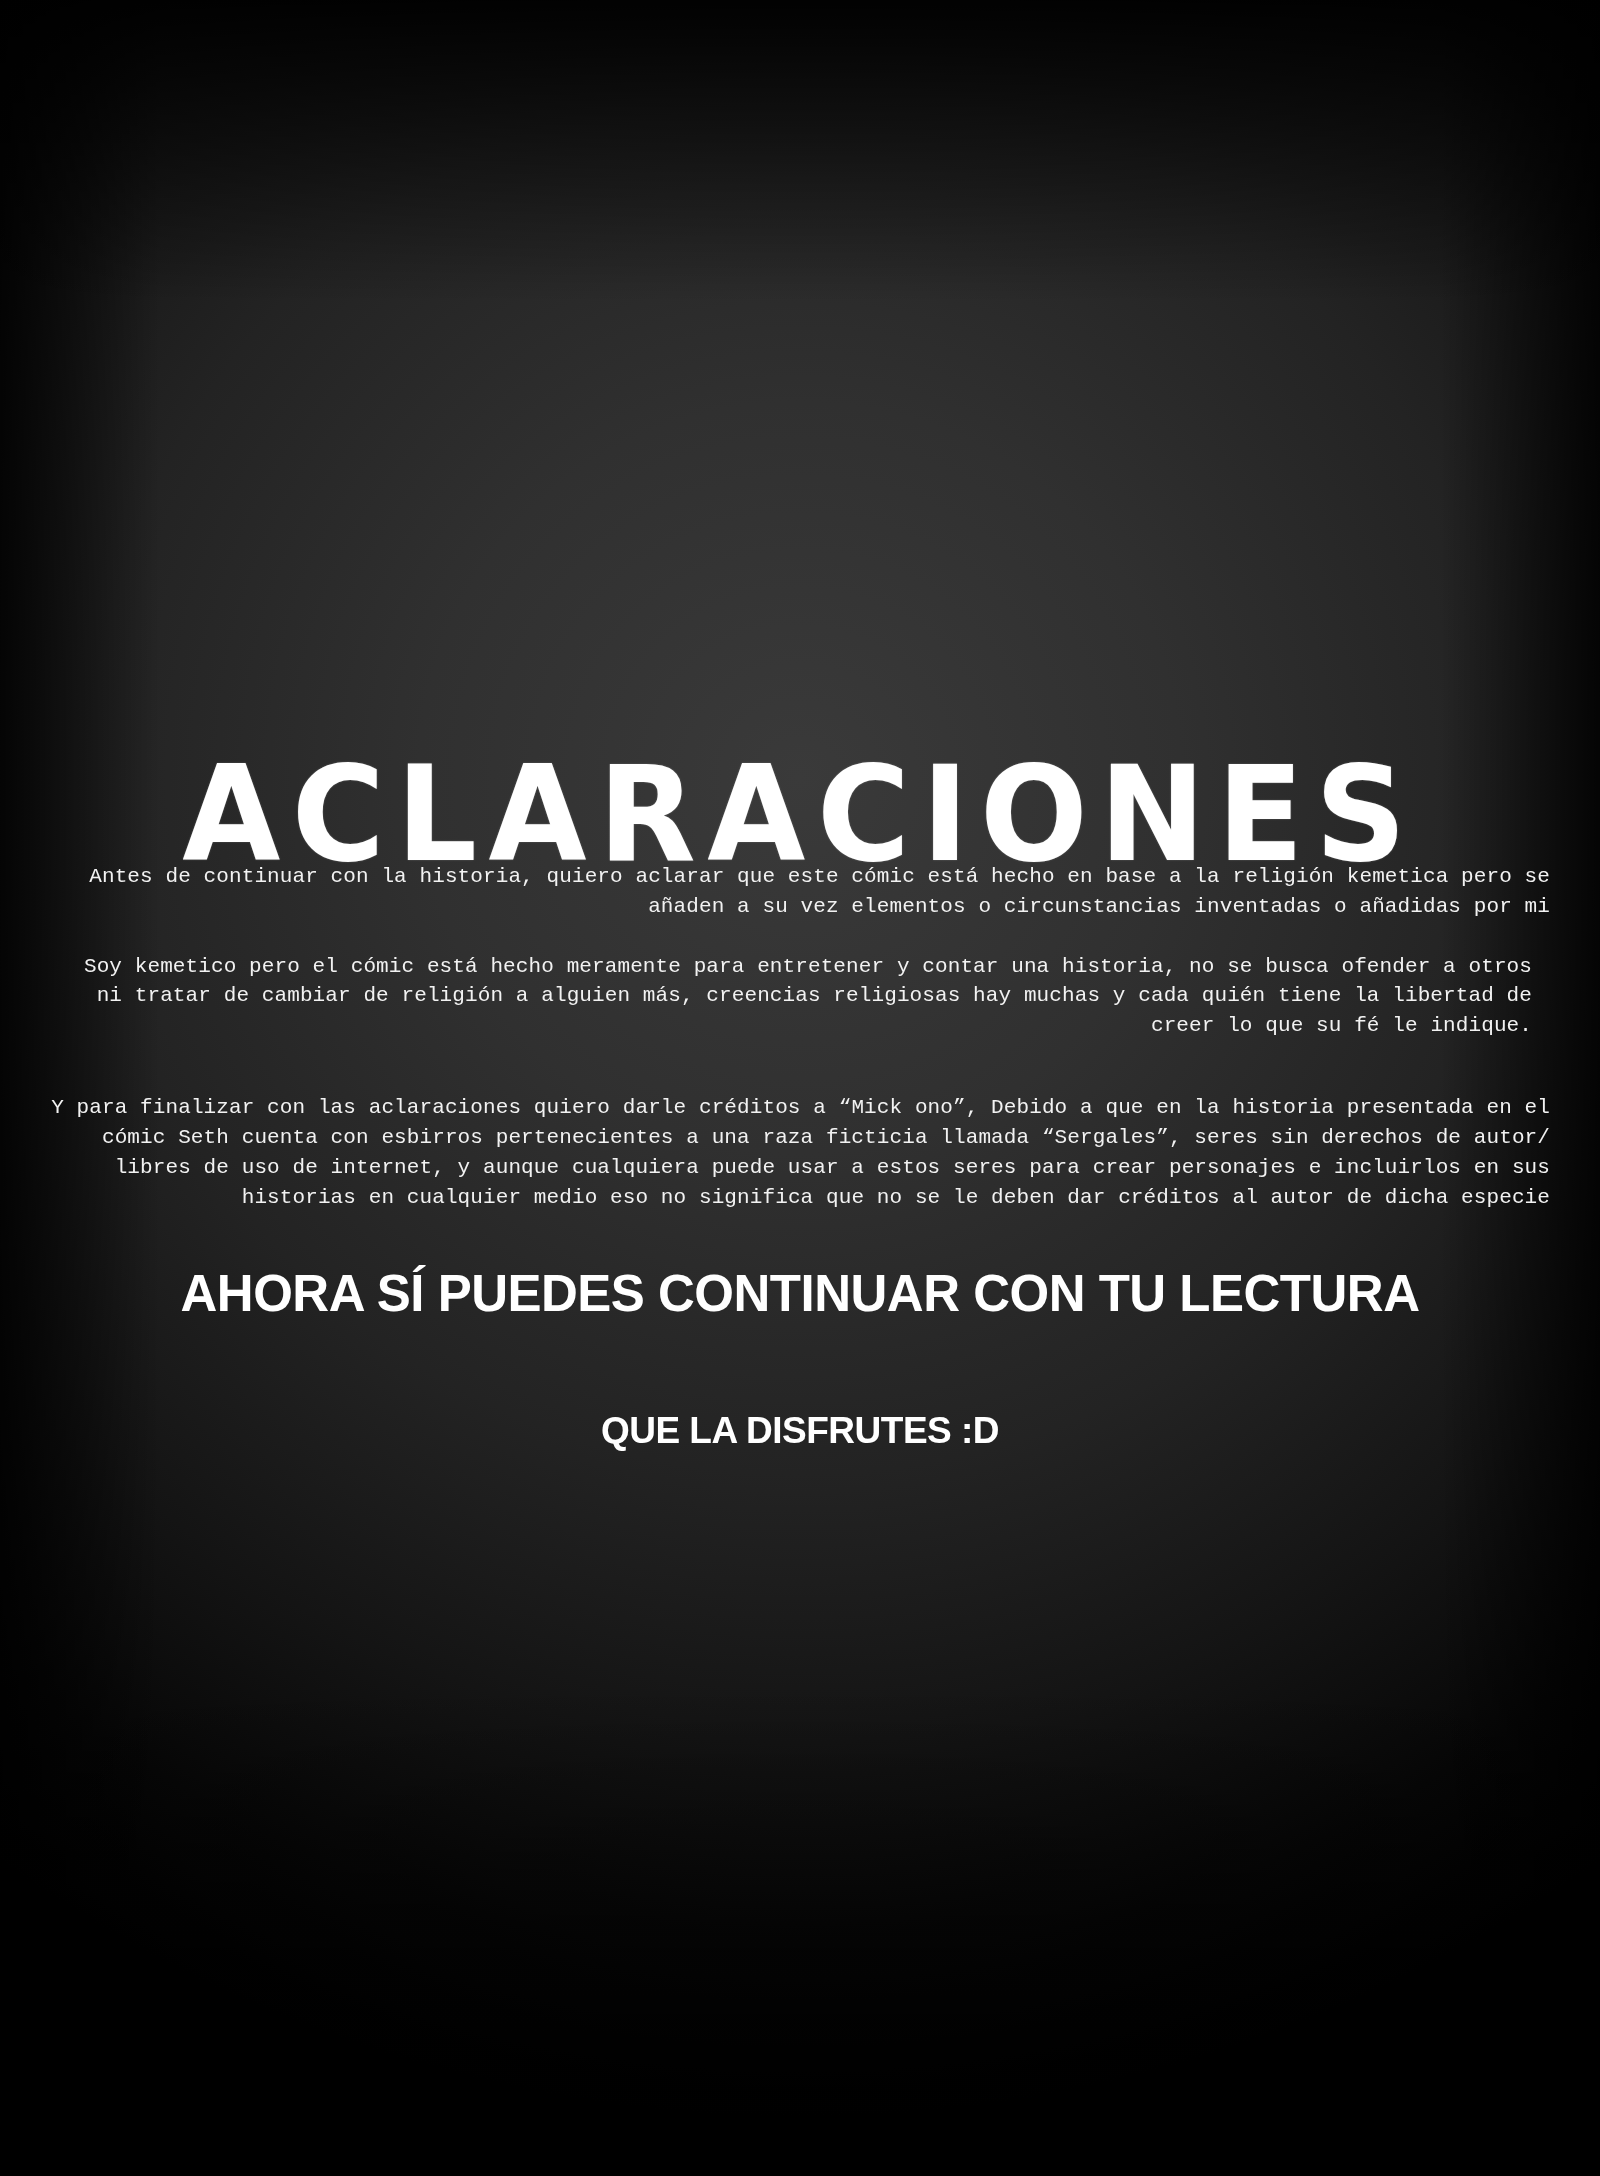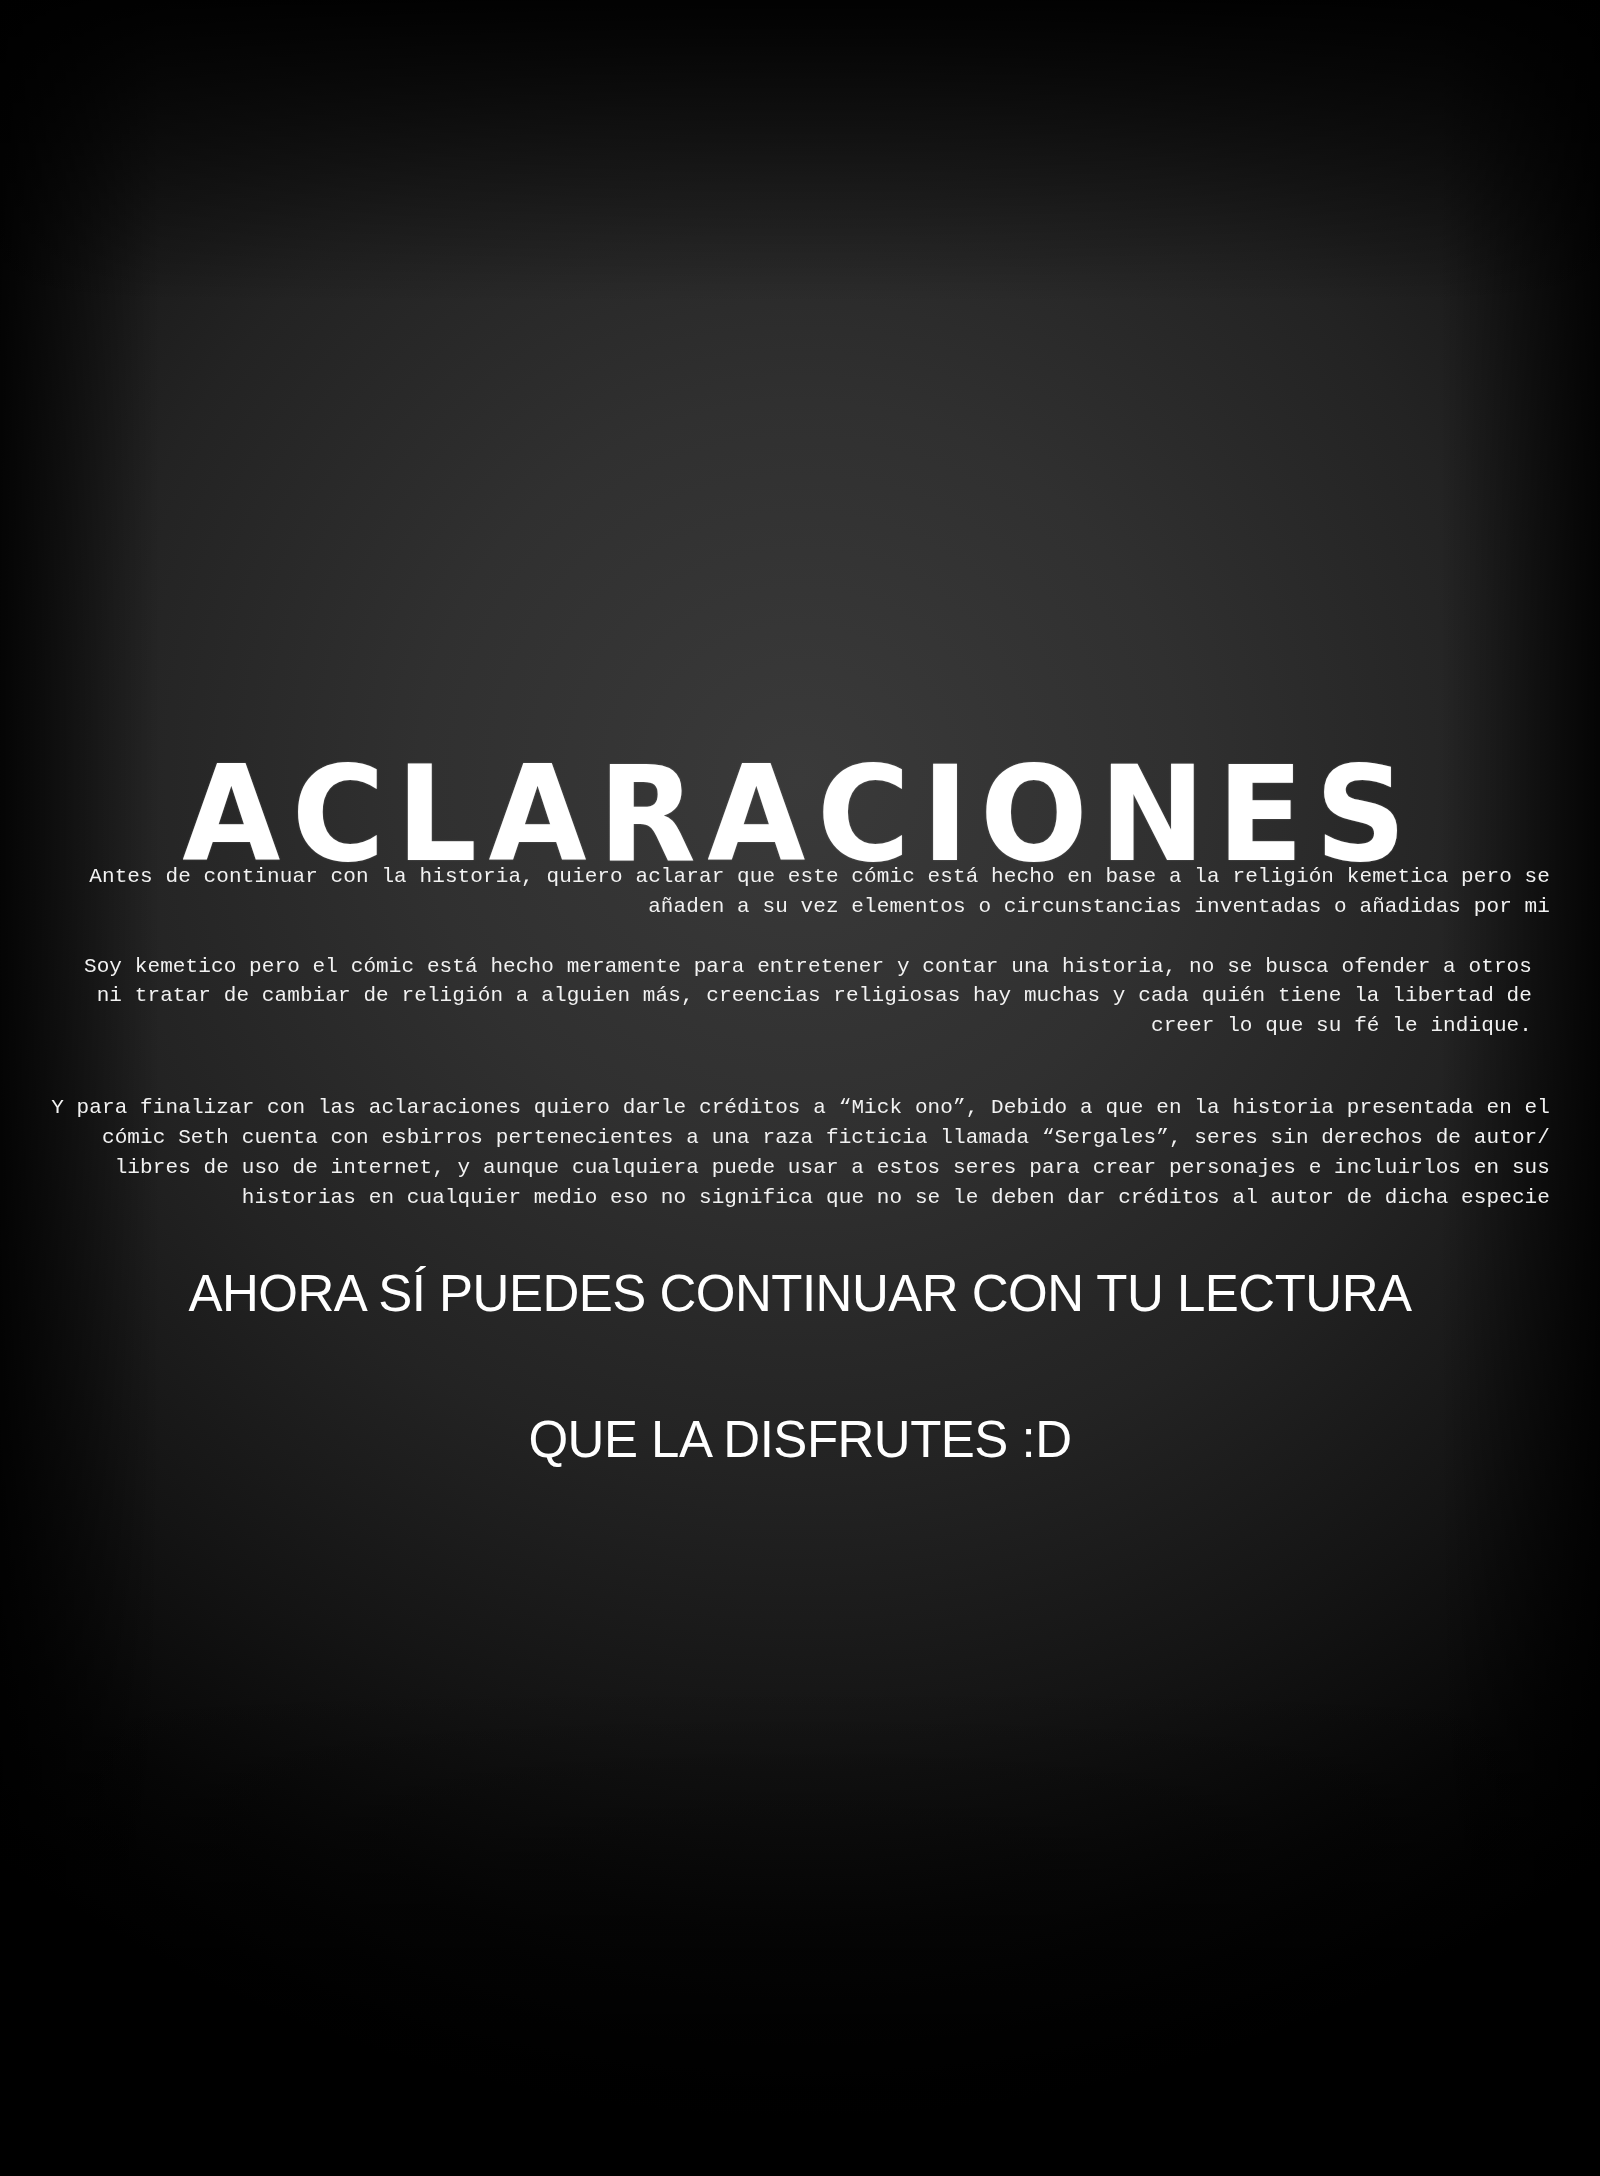--- a/index.html
+++ b/index.html
@@ -75,32 +75,32 @@
   .para.p2 { padding: 0 18px; }
   .para.p3 { margin-top: 52px; }
 
   .cta {
     position: absolute;
     left: 0;
     right: 0;
     text-align: center;
     color: #ffffff;
     font-family: "Liberation Sans", sans-serif;
-    font-weight: 400;
+    font-weight: 700;
     letter-spacing: -0.5px;
   }
 
   .cta-1 {
     top: 1264px;
     font-size: 51px;
   }
 
   .cta-2 {
     top: 1410px;
-    font-size: 51px;
+    font-size: 37px;
   }
 </style>
 </head>
 <body>
 
 <div class="page">
 
   <div class="vignette"></div>
 
   <h1 class="title">ACLARACIONES</h1>

